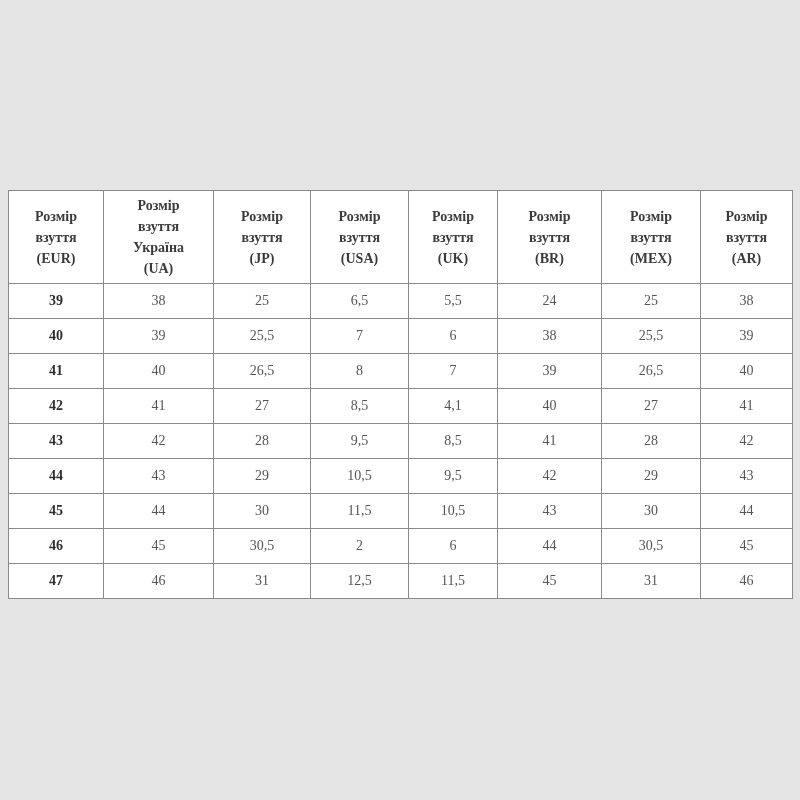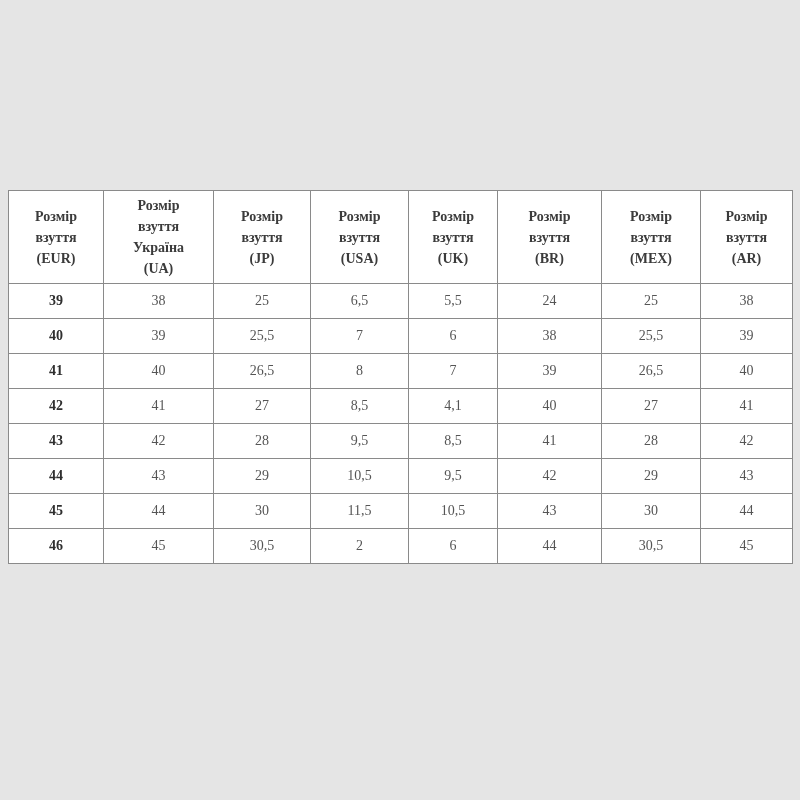--- a/index.html
+++ b/index.html
@@ -177,15 +177,25 @@
         <tr>
           <td class="row-label">46</td>
           <td>45</td>
           <td>30,5</td>
           <td>2</td>
           <td>6</td>
           <td>44</td>
           <td>30,5</td>
           <td>45</td>
         </tr>
+        <tr>
+          <td class="row-label">47</td>
+          <td>46</td>
+          <td>31</td>
+          <td>12,5</td>
+          <td>11,5</td>
+          <td>45</td>
+          <td>31</td>
+          <td>46</td>
+        </tr>
       </tbody>
   </table>
 </div>
 
 </body></html>

